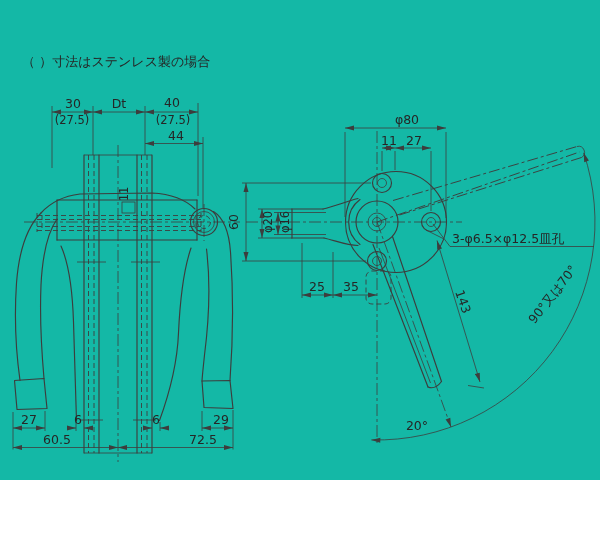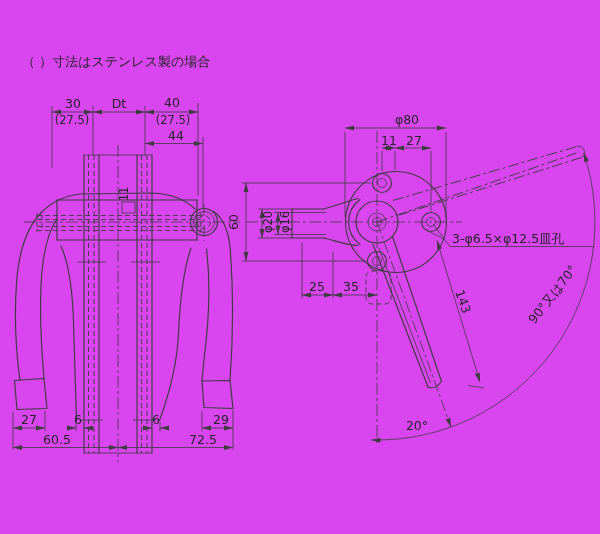--- a/index.html
+++ b/index.html
@@ -1,16 +1,16 @@
 <!DOCTYPE html>
 <html><head>
 <meta charset="utf-8">
 <style>
   html,body{margin:0;padding:0;background:#ffffff;}
-  .stage{position:relative;width:600px;height:534px;background:#d946ef;overflow:hidden;}
+  .stage{position:relative;width:600px;height:480px;background:#14b8a6;overflow:hidden;}
   svg{position:absolute;left:0;top:0;}
   
   .ol{fill:none;stroke:#3d3d3d;stroke-width:1.15;stroke-linecap:round;stroke-linejoin:round;}
   .tn{fill:none;stroke:#3d3d3d;stroke-width:0.8;stroke-linecap:butt;}
   .cl{fill:none;stroke:#3d3d3d;stroke-width:0.8;stroke-dasharray:12 3 3 3;}
   .hd{fill:none;stroke:#3d3d3d;stroke-width:0.9;stroke-dasharray:5 3;}
   .ph{fill:none;stroke:#3d3d3d;stroke-width:0.95;stroke-dasharray:11 3 3 3;}
   text{fill:#262626;font-family:"DejaVu Sans",sans-serif;}
   .t12{font-size:12.5px;}
   .t11{font-size:11.5px;}

